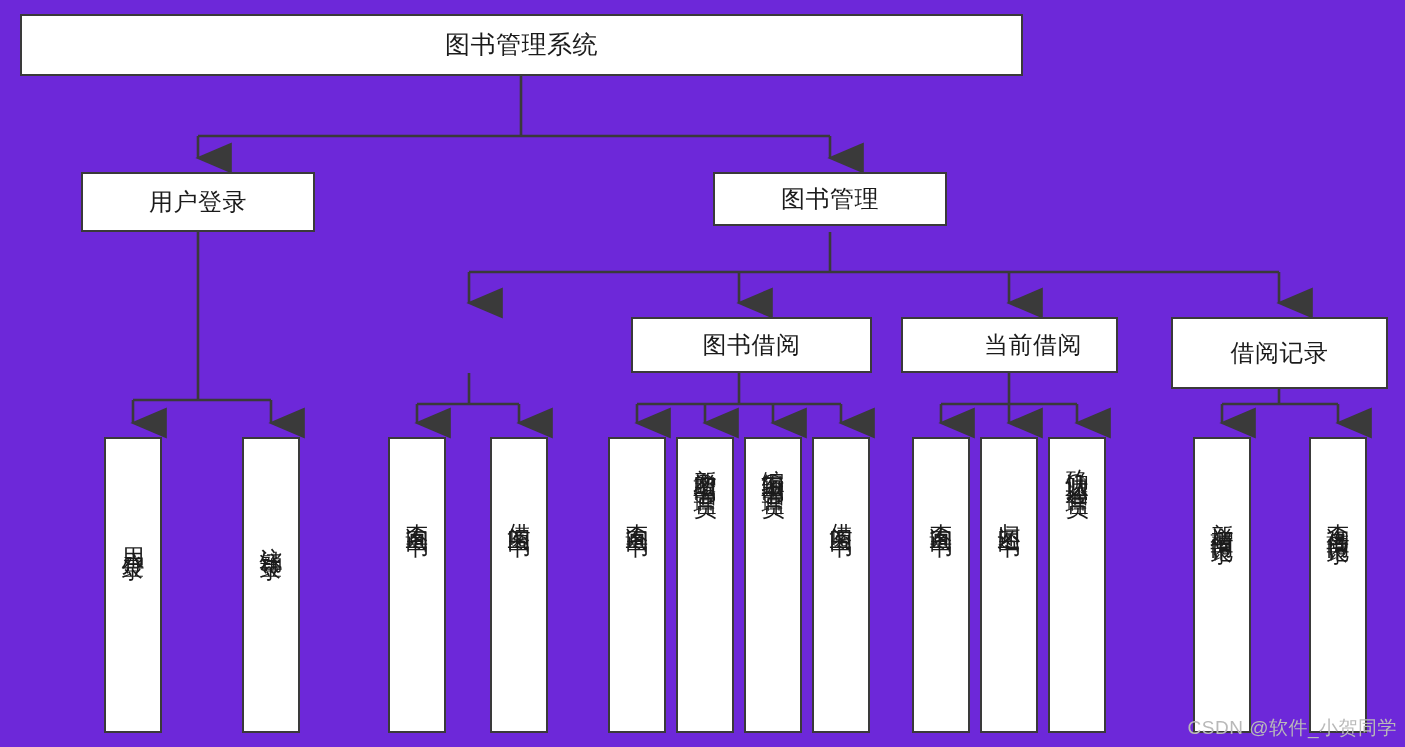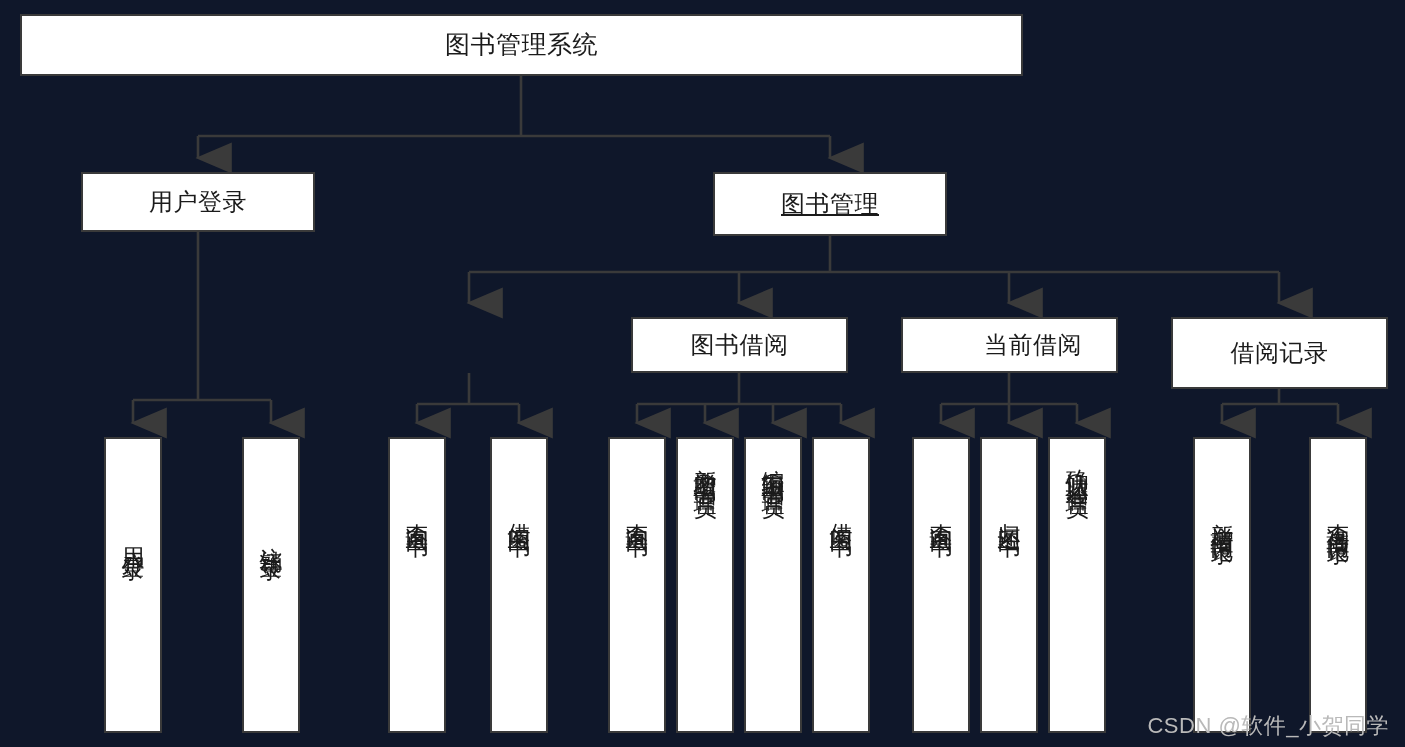--- a/index.html
+++ b/index.html
@@ -7,21 +7,21 @@
     padding: 0;
     background: #ffffff;
   }
   body {
     font-family: "Liberation Sans", "DejaVu Sans", sans-serif;
   }
   #canvas {
     position: relative;
     width: 1405px;
     height: 747px;
-    background: #0f172a;
+    background: #6d28d9;
     overflow: hidden;
   }
   #connectors {
     position: absolute;
     left: 0;
     top: 0;
     width: 1405px;
     height: 747px;
     pointer-events: none;
   }
@@ -67,23 +67,23 @@
     margin-top: 56px;
   }
   .v-node.mid2 .lbl {
     margin-top: 80px;
   }
   .v-node.topalign .lbl {
     margin-top: 2px;
   }
   #watermark {
     position: absolute;
-    right: 16px;
+    right: 8px;
     bottom: 6px;
-    font-size: 22px;
+    font-size: 19px;
     color: #b9b9b9;
     letter-spacing: 0.5px;
     z-index: 5;
     white-space: nowrap;
     margin-top: 47px;
   }
 </style>
 </head>
 <body>
 
@@ -140,26 +140,26 @@
   </svg>
 
   <div class="node h-node root-node" style="left:20px; top:14px; width:1003px; height:62px;">
     <span class="lbl">图书管理系统</span>
   </div>
 
   <div class="node h-node" style="left:81px; top:172px; width:234px; height:60px;">
     <span class="lbl">用户登录</span>
   </div>
 
-  <div class="node h-node" style="left:713px; top:172px; width:234px; height:64px;text-decoration:underline;">
+  <div class="node h-node" style="left:713px; top:172px; width:234px; height:54px;">
     <span class="lbl">图书管理</span>
   </div>
 
 
-  <div class="node h-node" style="left:631px; top:317px; width:217px; height:56px;">
+  <div class="node h-node" style="left:631px; top:317px; width:241px; height:56px;">
     <span class="lbl">图书借阅</span>
   </div>
 
   <div class="node h-node" style="left:901px; top:317px; width:217px; height:56px;padding-left:47px;">
     <span class="lbl">当前借阅</span>
   </div>
 
   <div class="node h-node" style="left:1171px; top:317px; width:217px; height:72px;">
     <span class="lbl">借阅记录</span>
   </div>

